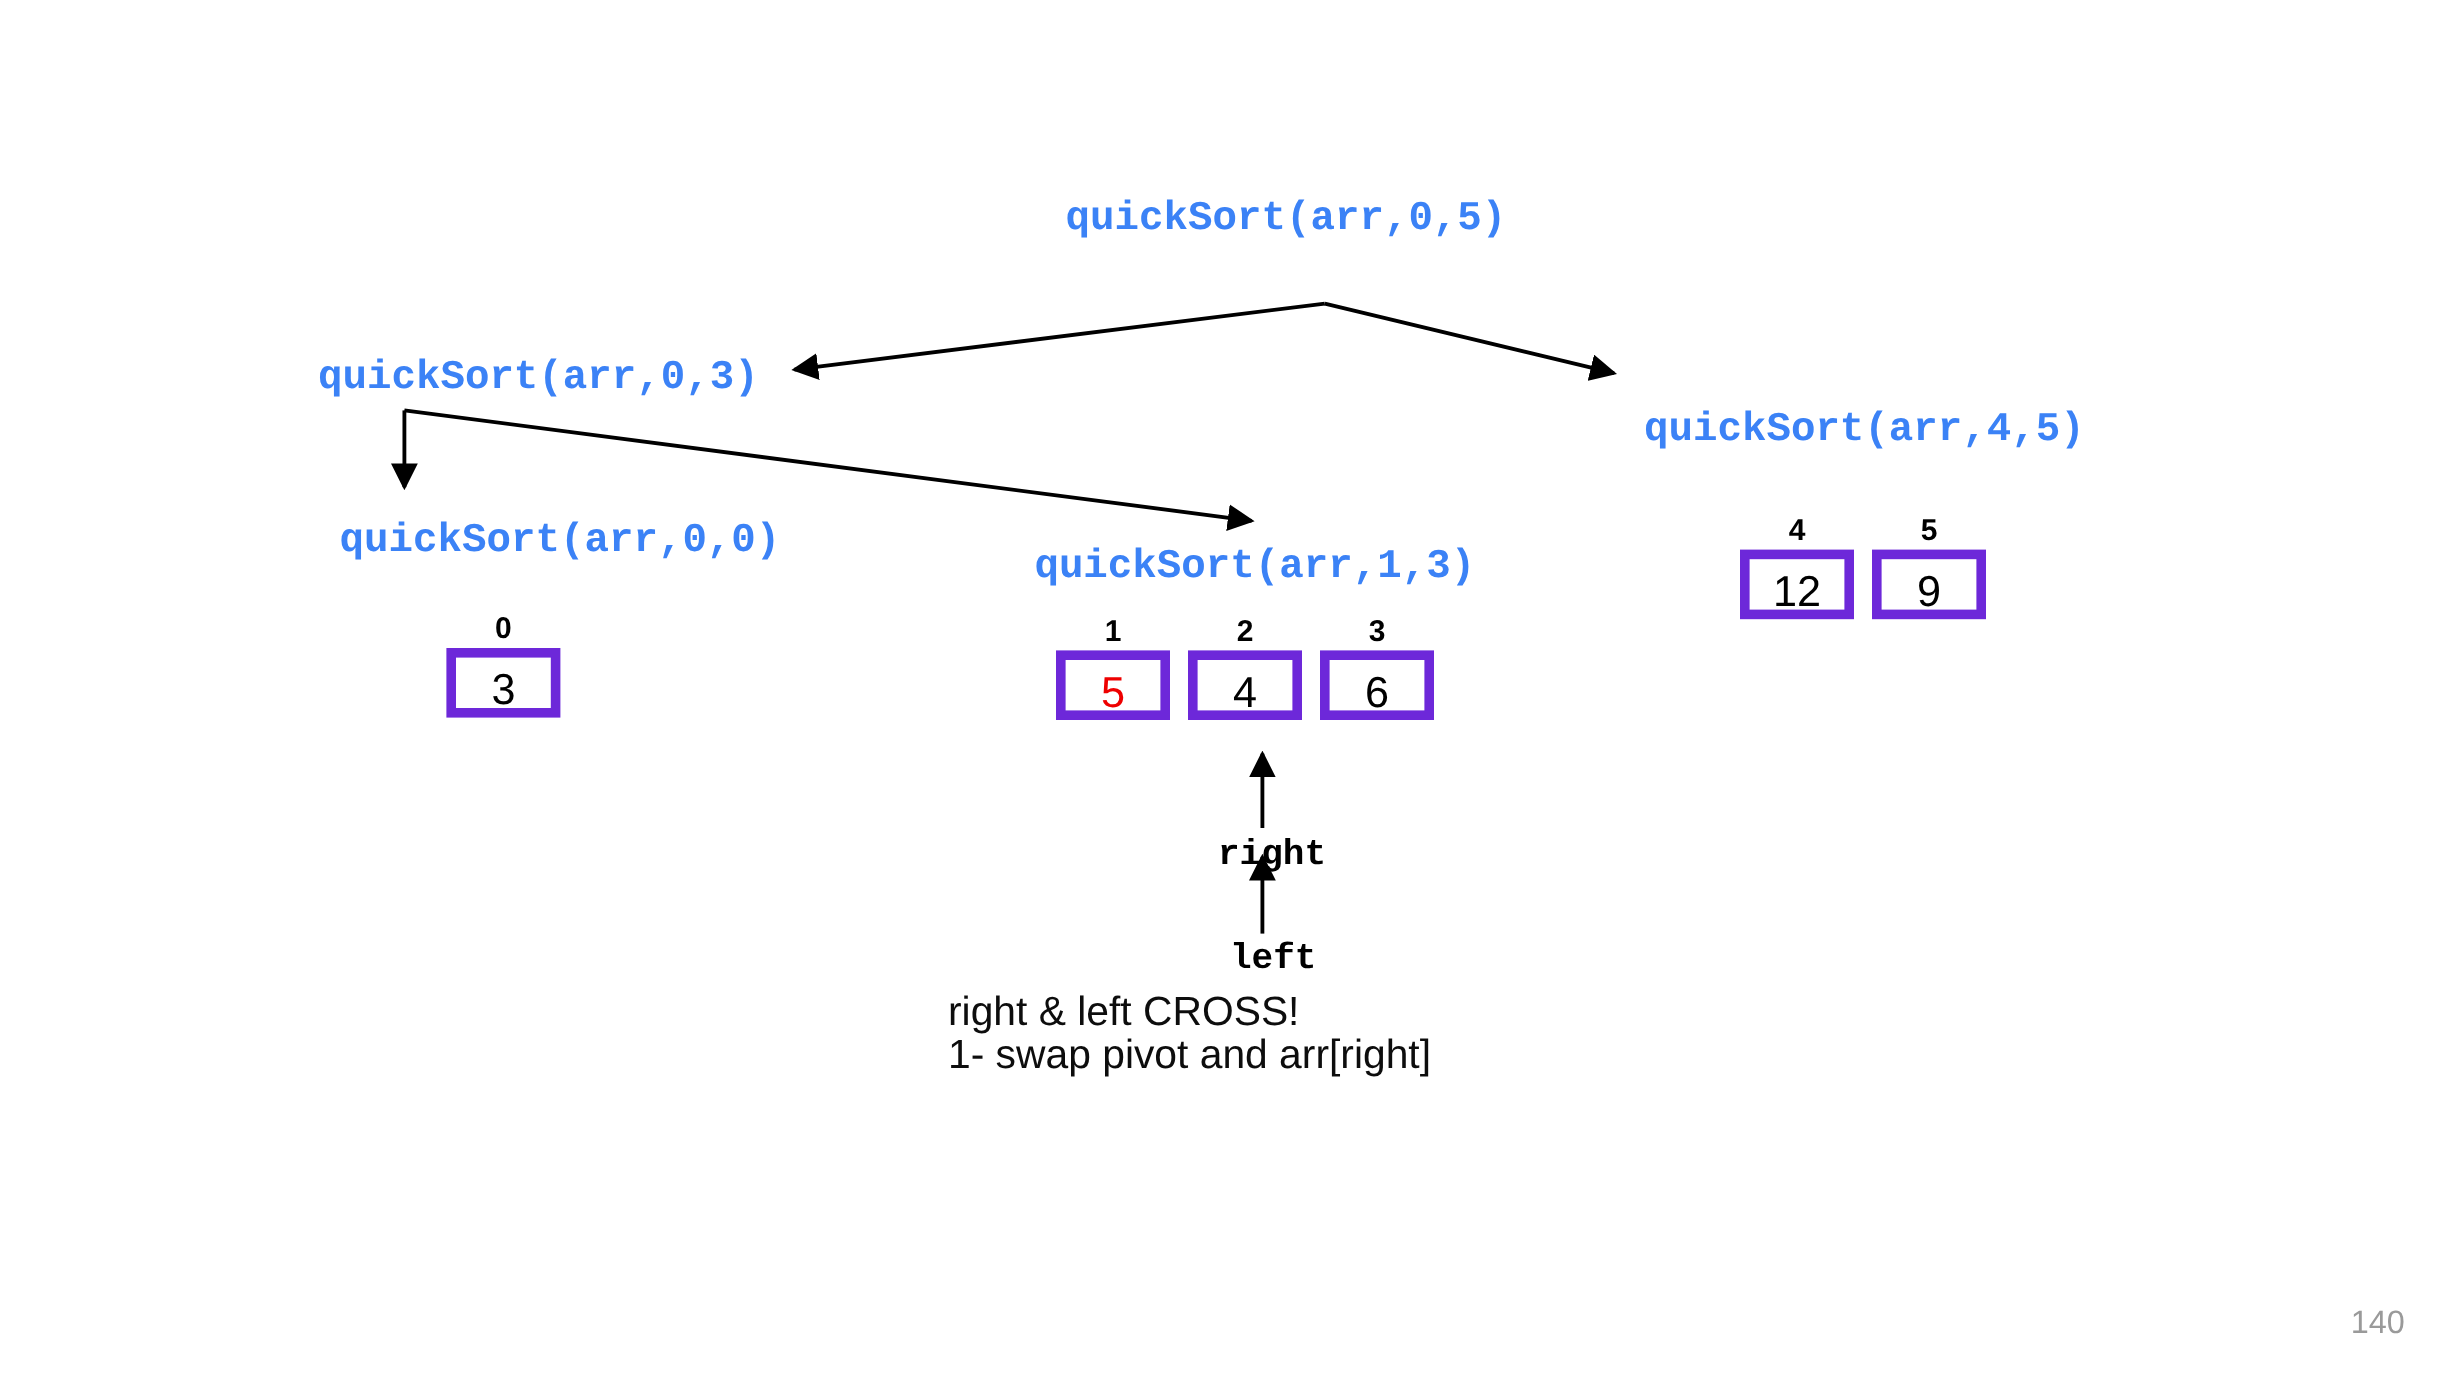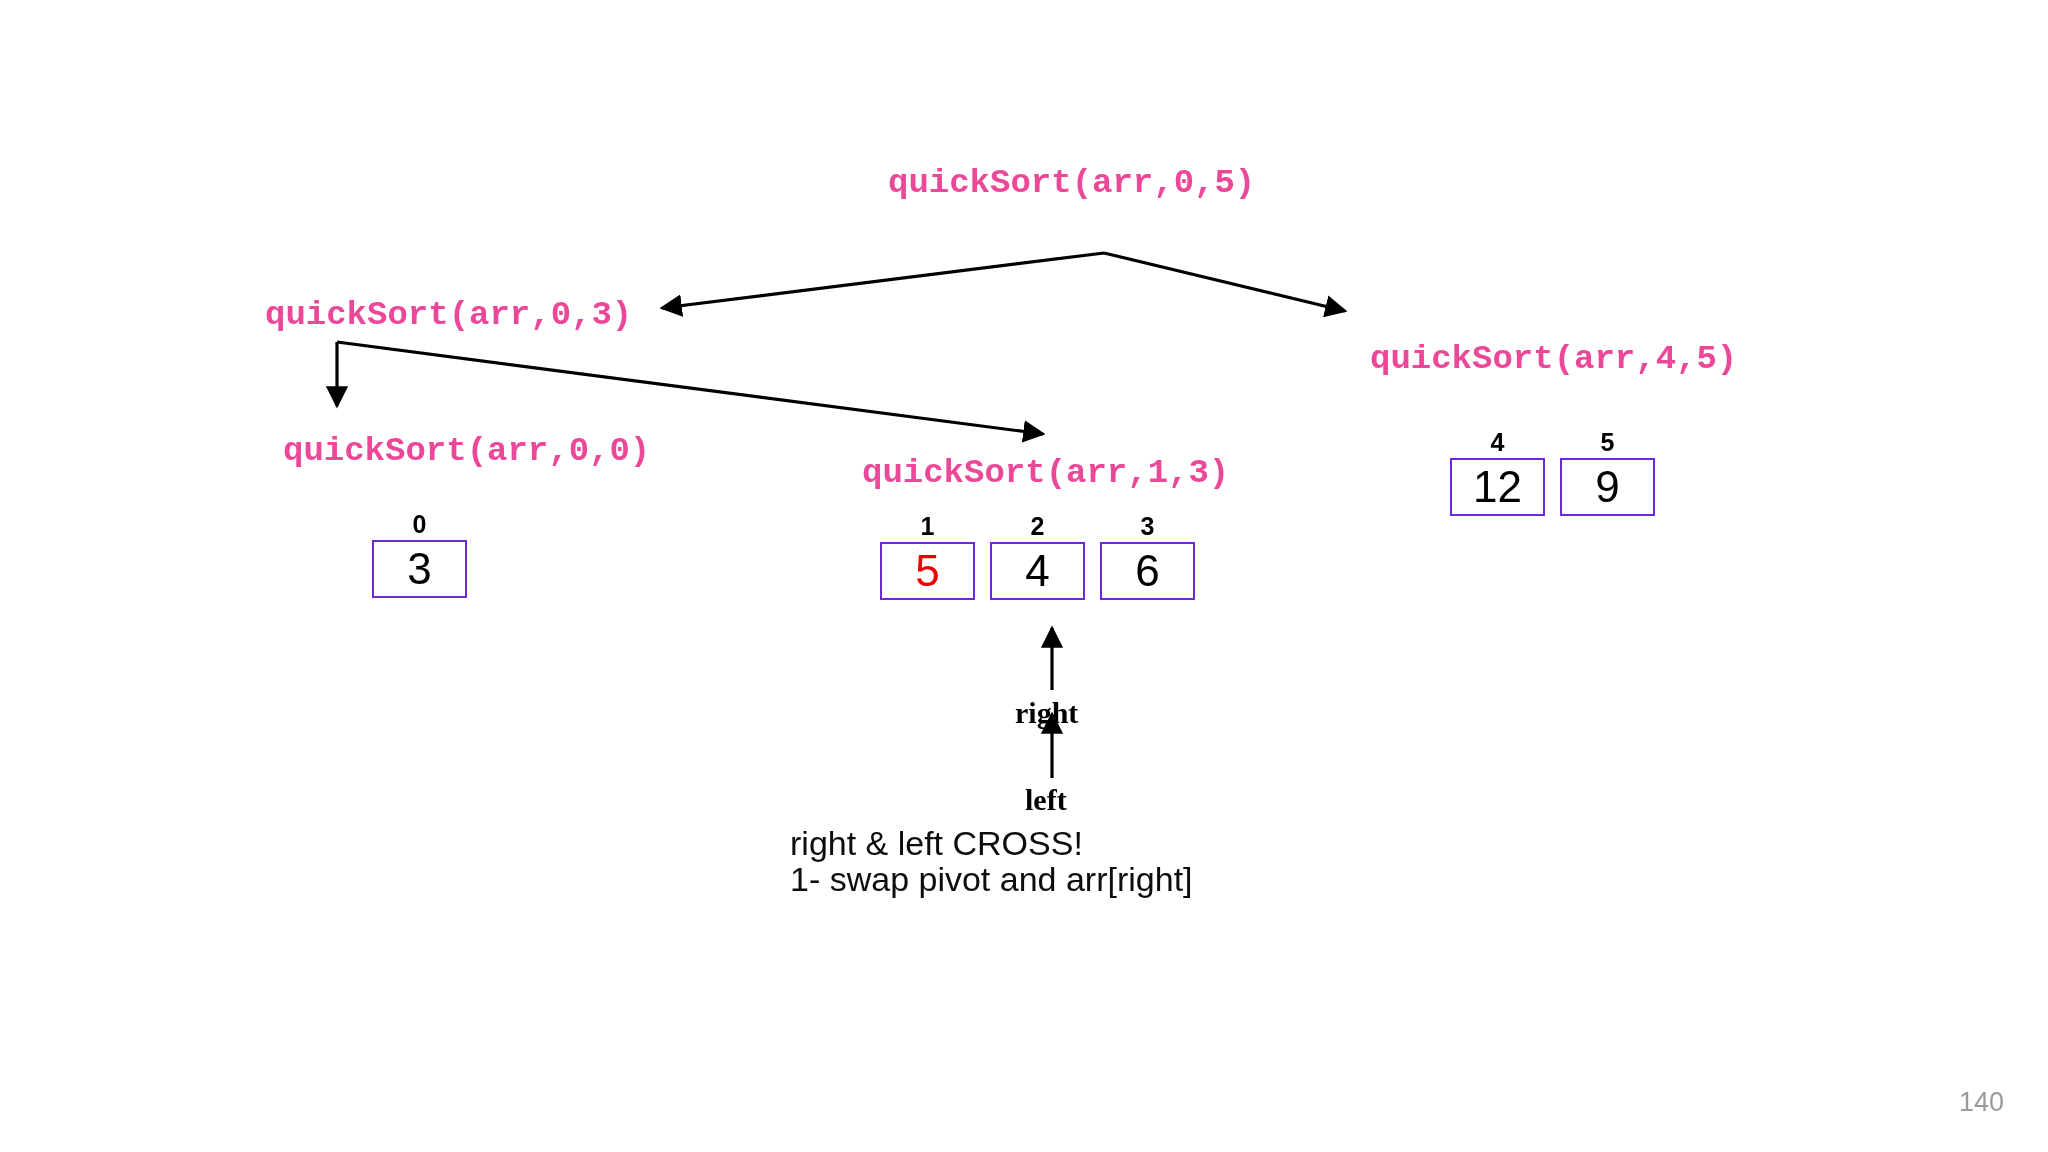--- a/index.html
+++ b/index.html
@@ -28,28 +28,28 @@
     pointer-events: none;
   }
   .call-label {
     position: absolute;
     font-family: "Liberation Mono", "DejaVu Sans Mono", monospace;
     font-weight: bold;
     font-size: 34px;
     letter-spacing: 0px;
     white-space: nowrap;
     line-height: 42px;
-    color: #ec4899;
+    color: #3b82f6;
   }
   .call-label.two-line {
     line-height: 40px;
   }
   .ptr-label {
     position: absolute;
-    font-family: Liberation Serif, serif;
+    font-family: Liberation Mono, monospace;
     font-weight: bold;
     font-size: 30px;
     white-space: nowrap;
     color: #000000;
   }
   .array-group {
     position: absolute;
   }
   .idx-row {
     position: relative;
@@ -68,25 +68,25 @@
   }
   .cells-row {
     position: relative;
     height: 62px;
   }
   .cell {
     position: absolute;
     top: 0;
     width: 95px;
     height: 58px;
-    border: 2px solid #6d28d9;
+    border: 8px solid #6d28d9;
     box-sizing: border-box;
     background: #ffffff;
     font-family: "Liberation Sans", sans-serif;
-    font-size: 44px;
+    font-size: 36px;
     line-height: 54px;
     text-align: center;
     color: #000000;
   }
   .cell.pivot {
     color: #ee0000;
   }
   .caption {
     position: absolute;
     font-family: "Liberation Sans", sans-serif;

